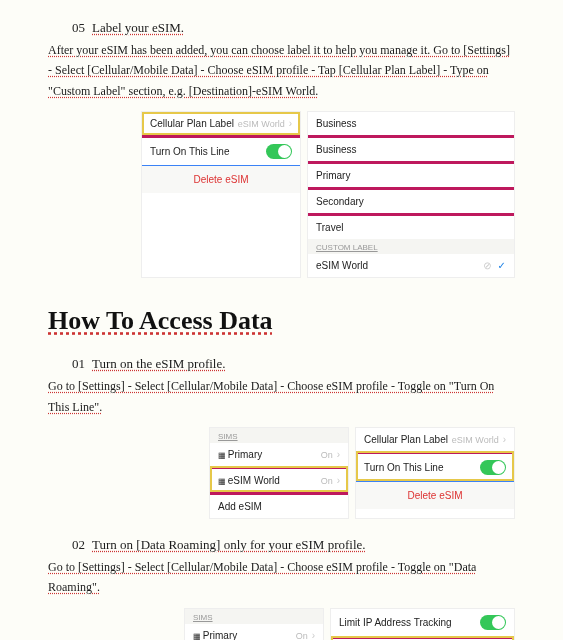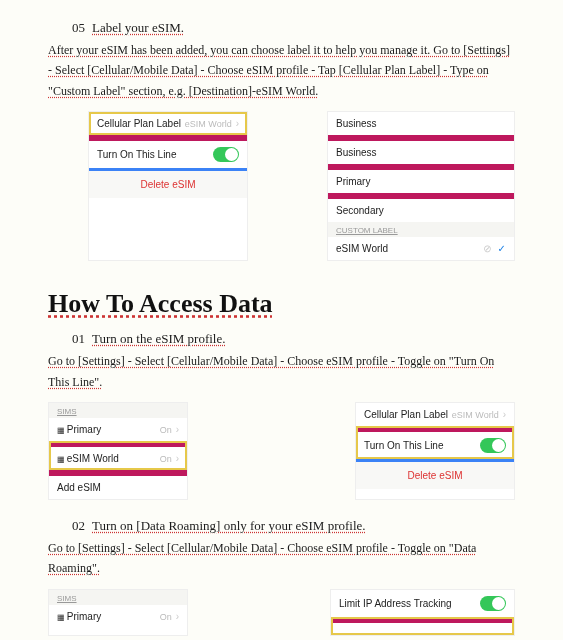--- a/index.html
+++ b/index.html
@@ -23,54 +23,54 @@
     text-decoration: underline dotted #c33;
     text-underline-offset: 2px;
     margin-bottom: 10px;
   }
   h2.section-heading {
     font-family: Georgia, serif;
     font-size: 26px; font-weight: bold;
     color: #111;
     text-decoration: underline dotted #c33;
     text-underline-offset: 3px;
-    margin: 28px 0 12px 0;
+    margin: 28px 0 20px 0;
   }
 
   
-  .mock-row { display: flex; gap: 6px; justify-content: space-between; }
+  .mock-row { display: flex; gap: 6px; justify-content: flex-end; }
   .ios-card {
     background: #fff;
     font-family: -apple-system, Helvetica, Arial, sans-serif;
     font-size: 10px;
     color: #222;
     border: 1px solid #eee;
   }
   .ios-sec-head {
     font-size: 8px; color: #999; text-transform: uppercase;
     padding: 4px 8px 2px 8px; background: #f5f5f2; text-decoration: underline;
   }
   .ios-row {
     display: flex; align-items: center; justify-content: space-between;
     padding: 6px 8px;
     position: relative;
   }
-  .ios-row + .ios-row { border-top: 6px solid #be185d; }
+  .ios-row + .ios-row { border-top: 3px solid #be185d; }
   .ios-row .label { color: #222; }
   .ios-row .val { color: #bbb; font-size: 9px; }
   .ios-row .chev { color: #ccc; margin-left: 4px; }
   .toggle {
     width: 26px; height: 15px; border-radius: 8px; background: #34c759;
     position: relative; display: inline-block;
   }
   .toggle::after {
     content: ""; position: absolute; right: 1px; top: 1px;
     width: 13px; height: 13px; border-radius: 50%; background: #fff;
   }
-  .delete { color: #d33; text-align: center; font-size: 10px; padding: 8px 0; border-top: 3px solid #3b82f6; background:#f8f8f6; }
+  .delete { color: #d33; text-align: center; font-size: 10px; padding: 8px 0; border-top: 1px solid #3b82f6; background:#f8f8f6; }
   .hl-yellow { outline: 2px solid #e6c84a; outline-offset: -2px; }
   .link-blue { color: #197fe5; }
   .mock05 { margin: 8px 0 10px 40px; }
   .mock-A1, .mock-A2 { margin: 6px 0 18px 0; }
 </style>
 </head>
 <body>
 
 <div class="step-head">
   <span class="step-num">05</span>
@@ -84,33 +84,36 @@
       <span class="label">Cellular Plan Label</span>
       <span><span class="val">eSIM World</span><span class="chev">›</span></span>
     </div>
     <div class="ios-row">
       <span class="label">Turn On This Line</span>
       <span class="toggle"></span>
     </div>
     <div class="delete">Delete eSIM</div>
   </div>
 
-  <div class="ios-card" style="width:188px;">
+  <div class="ios-card" style="width:208px;">
     <div id="label-list">
         <div class="ios-row">
           <span class="label">Business</span>
         </div>
         <div class="ios-row">
           <span class="label">Business</span>
         </div>
         <div class="ios-row">
           <span class="label">Primary</span>
         </div>
         <div class="ios-row">
           <span class="label">Secondary</span>
+        </div>
+        <div class="ios-row">
+          <span class="label">Travel</span>
         </div>
       </div>
     <div class="ios-sec-head">CUSTOM LABEL</div>
     <div class="ios-row">
       <span class="label">eSIM World</span>
       <span style="margin-left:auto;color:#ccc;">⊘</span>
       <span style="color:#197fe5;margin-left:6px;">✓</span>
     </div>
   </div>
 </div>

